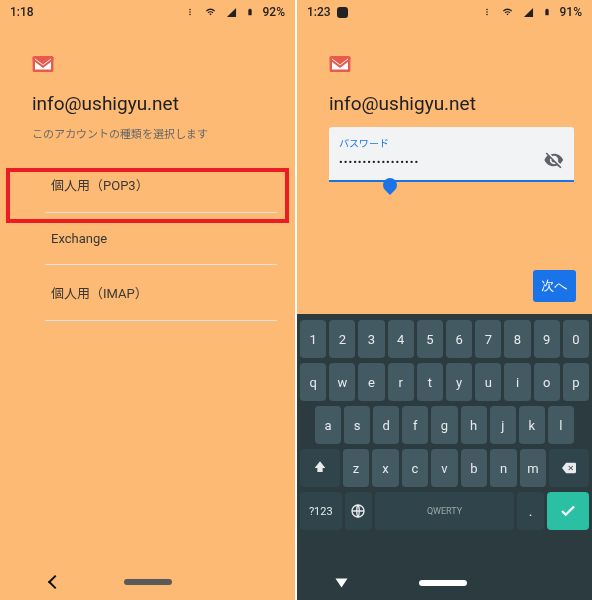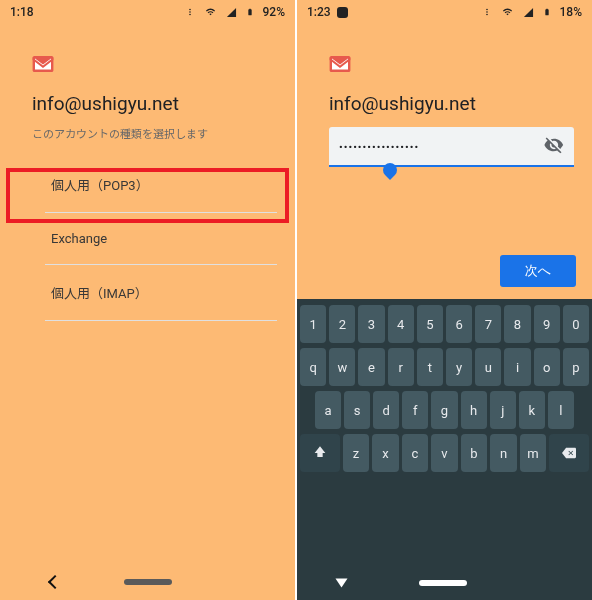--- a/index.html
+++ b/index.html
@@ -129,21 +129,21 @@
     width: 14px; height: 14px;
     background: #1a73e8;
     border-radius: 50% 50% 50% 0;
     transform: rotate(-45deg);
   }
   .next-btn {
     margin-top: 90px;
     margin-left: auto;
     margin-right: 16px;
     display: block;
-    width: 76px;
+    width: 43px;
     height: 32px;
     background: #1a73e8;
     color: #fff;
     font-size: 13px;
     border: none;
     border-radius: 3px;
     cursor: pointer;
   }
   
   .keyboard {
@@ -262,35 +262,36 @@
         </svg>
       <svg width="13" height="10" viewBox="0 0 24 24" fill="#222">
           <path d="M1 9l2 2c5-5 13-5 18 0l2-2C16 2 8 2 1 9zm8 8l3 3 3-3c-2-2-4-2-6 0zm-4-4l2 2c3-3 7-3 10 0l2-2c-4-4-10-4-14 0z"></path>
         </svg>
       <svg width="11" height="11" viewBox="0 0 24 24" fill="#222">
           <path d="M2 22h20V2z"></path>
         </svg>
       <svg width="8" height="12" viewBox="0 0 24 24" fill="#222">
           <path d="M15 4h-1V2h-4v2H9C8 4 7 5 7 6v14c0 1 1 2 2 2h6c1 0 2-1 2-2V6c0-1-1-2-2-2z"></path>
         </svg>
-      <span>18%</span>
+      <span>91%</span>
     </div>
   </div>
 
   <div class="content">
     <div class="logo">
       <svg width="22" height="16" viewBox="0 0 52 40">
           <path fill="#E75A4D" d="M4 0h44c2 0 4 2 4 4v32c0 2-2 4-4 4H4c-2 0-4-2-4-4V4c0-2 2-4 4-4z"></path>
           <path fill="#fff" d="M6 6l20 15L46 6v28H6z"></path>
           <path fill="#E75A4D" d="M0 4l26 20L52 4v6L26 30 0 10z"></path>
         </svg>
     </div>
     <div class="title">info@ushigyu.net</div>
 
     <div class="field">
+      <div class="field-label">パスワード</div>
       <div class="field-row">
         <div class="field-value">•••••••••••••••••</div>
         <span class="eye">
           <svg width="20" height="20" viewBox="0 0 24 24" fill="#5f6368">
               <path d="M12 7c2.8 0 5 2.2 5 5 0 .6-.1 1.3-.4 1.8l2.9 2.9C21 15.1 22.3 13.1 23 12c-1.7-4.4-6-7.5-11-7.5-1.4 0-2.7.2-3.9.7l2.2 2.2C10.8 7.1 11.4 7 12 7zM2 4.3l2.3 2.3C2.6 8 1.3 9.8.5 12c1.7 4.4 6 7.5 11 7.5 1.5 0 3-.3 4.4-.8l.4.4L19.7 22 21 20.7 3.3 3 2 4.3zM7.5 9.8l1.6 1.6c0 .2-.1.4-.1.6 0 1.7 1.3 3 3 3 .2 0 .4 0 .6-.1l1.6 1.6c-.7.3-1.4.5-2.2.5-2.8 0-5-2.2-5-5 0-.8.2-1.5.5-2.2z"></path>
             </svg>
         </span>
       </div>
       <div class="underline"></div>
       <div class="u-handle"></div>
@@ -348,20 +349,36 @@
         <div class="key letter">v</div>
         <div class="key letter">b</div>
         <div class="key letter">n</div>
         <div class="key letter">m</div>
       <div class="key dark wide15">
         <svg width="18" height="14" viewBox="0 0 24 24" fill="#e8eaed">
             <path d="M22 3H7L0 12l7 9h15c1 0 2-1 2-2V5c0-1-1-2-2-2zm-3 12l-1 1-3-3-3 3-1-1 3-3-3-3 1-1 3 3 3-3 1 1-3 3 3 3z"></path>
           </svg>
       </div>
     </div>
+    <div class="krow">
+      <div class="key dark wide15" style="font-size:11px">?123</div>
+      <div class="key dark">
+        <svg width="16" height="16" viewBox="0 0 24 24" fill="none" stroke="#e8eaed" stroke-width="2">
+            <circle cx="12" cy="12" r="9"></circle>
+            <path d="M3 12h18M12 3c2.5 3 2.5 15 0 18M12 3c-2.5 3-2.5 15 0 18"></path>
+          </svg>
+      </div>
+      <div class="key dark wide5" style="font-size:9px;color:#9aa">QWERTY</div>
+      <div class="key dark">.</div>
+      <div class="key accent wide15">
+        <svg width="18" height="18" viewBox="0 0 24 24" fill="none" stroke="#fff" stroke-width="3">
+            <path d="M4 12l5 5L20 6"></path>
+          </svg>
+      </div>
+    </div>
   </div>
 
   <div class="navbar navbar-dark" style="padding:0 40px 4px 40px">
     <div class="nav-back-tri light"></div>
     <div class="nav-home light"></div>
     <div class="navbar-recents" style="opacity:0"></div>
   </div>
 </div>
 
 </body></html>

